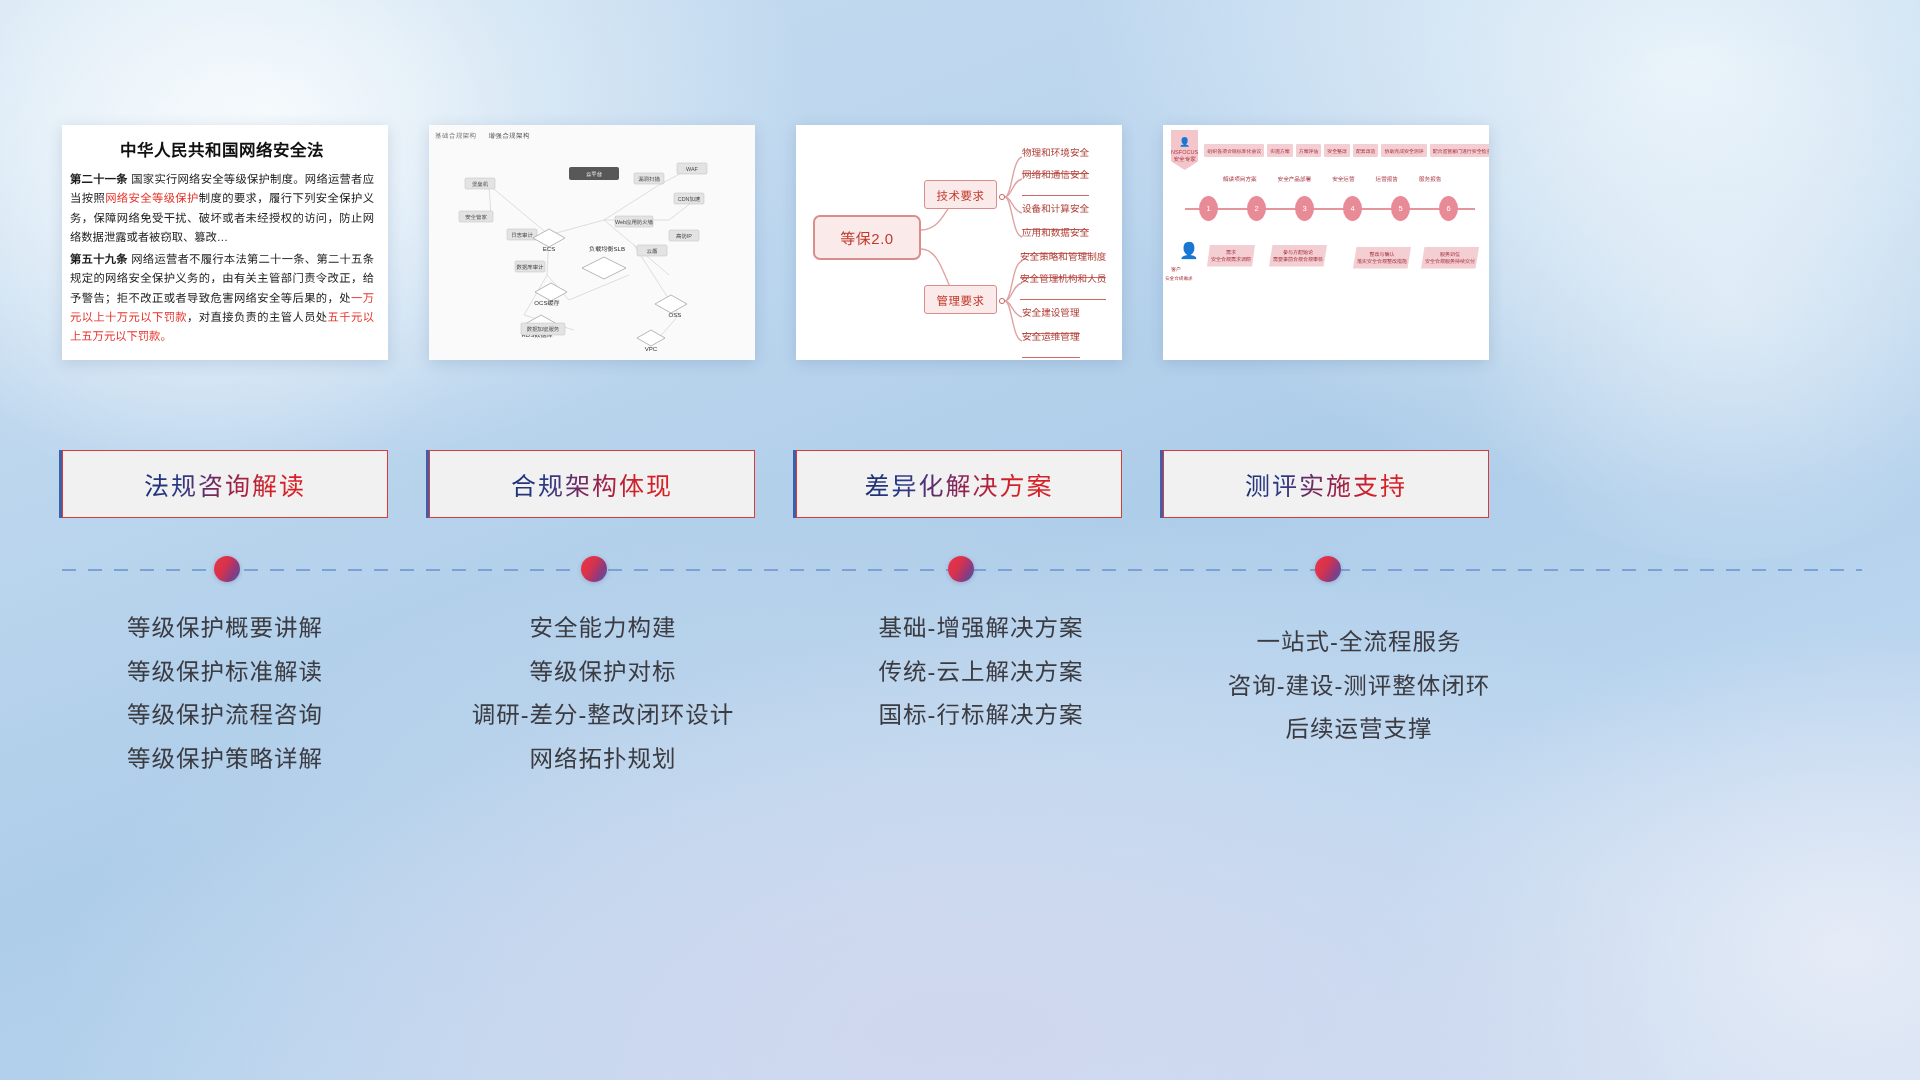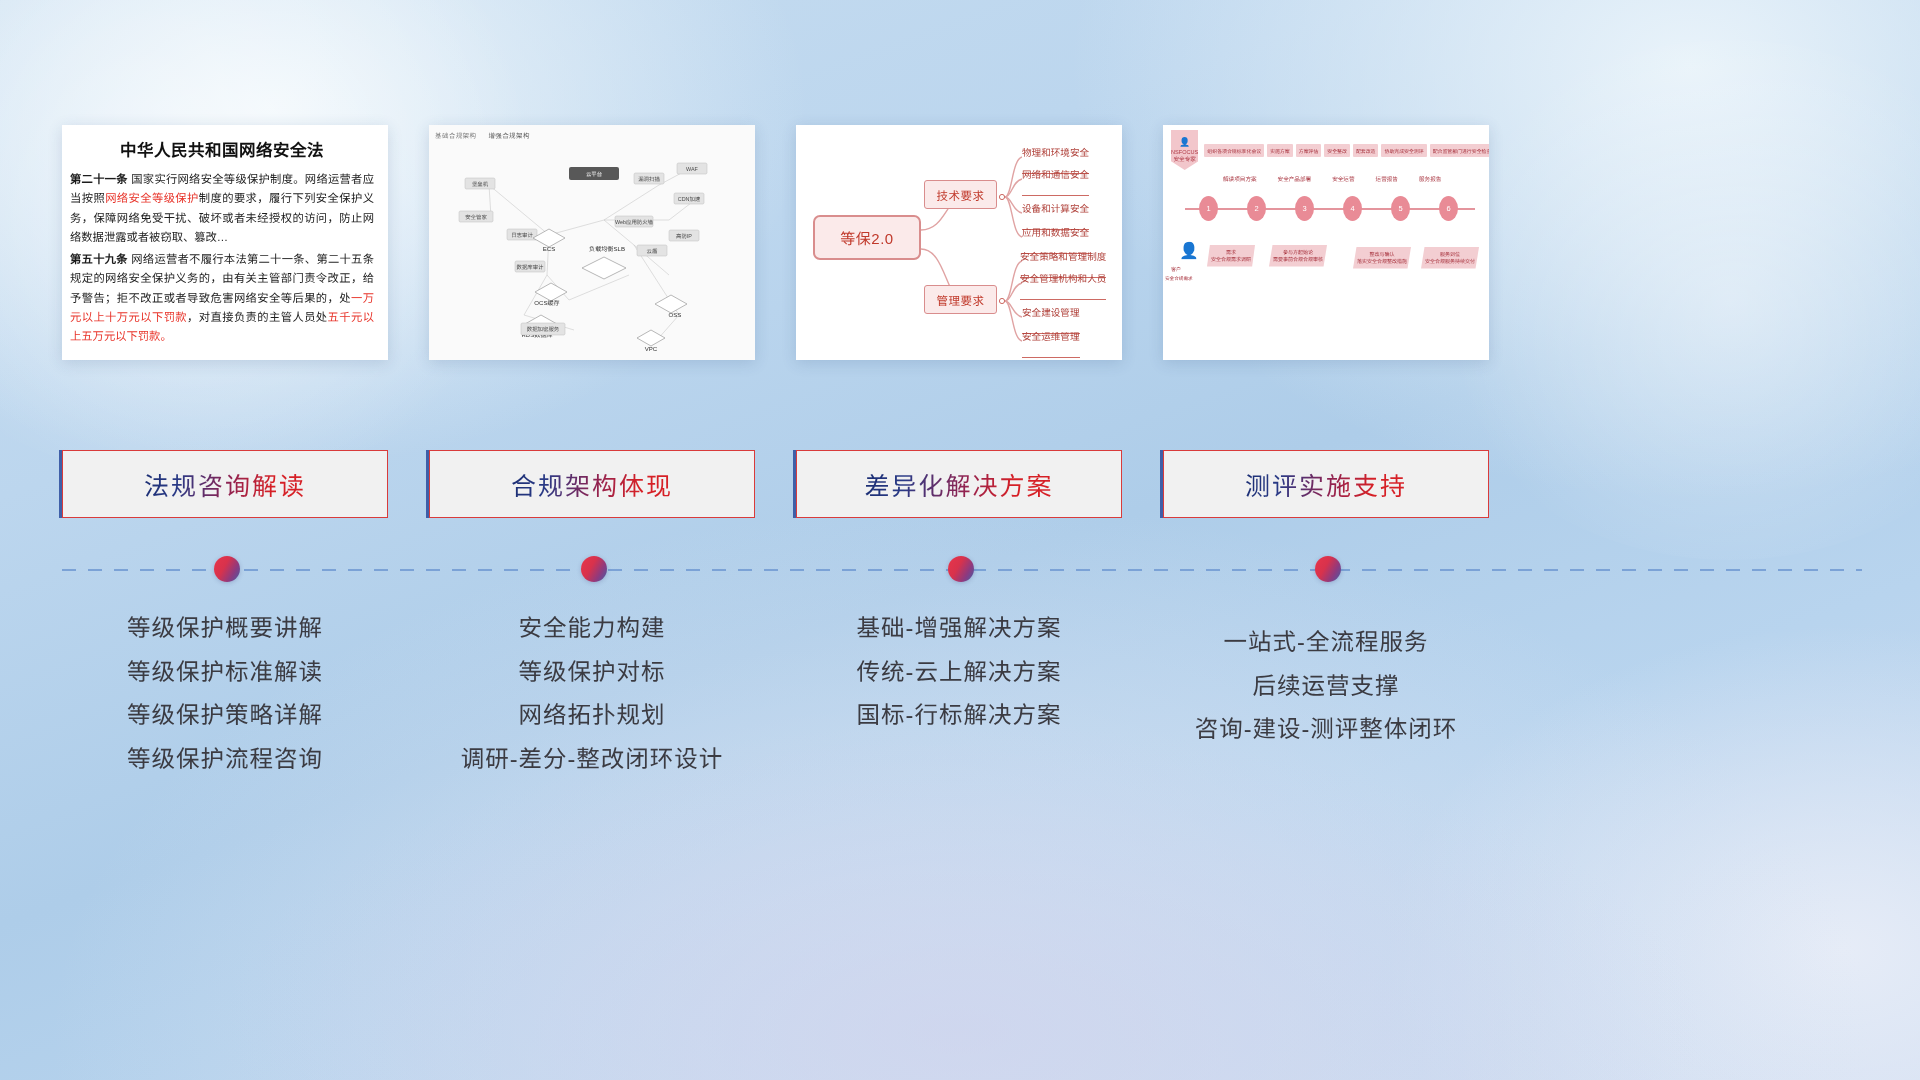--- a/index.html
+++ b/index.html
@@ -151,21 +151,21 @@
   }
   .tl-dot {
     position: absolute; top: -12px; width: 26px; height: 26px; border-radius: 50%;
     background: linear-gradient(120deg, #e8354a 0%, #d8324c 40%, #8c3a80 72%, #3f5fa8 100%);
     box-shadow: 0 1px 4px rgba(60,60,120,.25);
   }
 
   
   .lists-row {
     position: absolute; left: 62px; top: 608px; width: 1800px;
-    display: flex; gap: 41px;
+    display: flex; gap: 52px;
   }
   .list-col { flex: 0 0 326px; text-align: center; }
   .list-item {
     font-size: 23.5px; color: #3b3b42; line-height: 1; padding: 9px 0 11px;
     letter-spacing: 1px; white-space: nowrap;
   }
 </style>
 </head>
 <body>
 
@@ -365,34 +365,34 @@
     <div class="tl-dot" style="left:152px;"></div>
     <div class="tl-dot" style="left:519px;"></div>
     <div class="tl-dot" style="left:886px;"></div>
     <div class="tl-dot" style="left:1253px;"></div>
   </div>
 
   <div class="lists-row">
     <div class="list-col">
       <div class="list-item">等级保护概要讲解</div>
       <div class="list-item">等级保护标准解读</div>
+      <div class="list-item">等级保护流程咨询</div>
       <div class="list-item">等级保护策略详解</div>
-      <div class="list-item">等级保护流程咨询</div>
     </div>
     <div class="list-col">
       <div class="list-item">安全能力构建</div>
       <div class="list-item">等级保护对标</div>
+      <div class="list-item">调研-差分-整改闭环设计</div>
       <div class="list-item">网络拓扑规划</div>
-      <div class="list-item">调研-差分-整改闭环设计</div>
     </div>
     <div class="list-col">
       <div class="list-item">基础-增强解决方案</div>
       <div class="list-item">传统-云上解决方案</div>
       <div class="list-item">国标-行标解决方案</div>
     </div>
     <div class="list-col" style="padding-top:14px;">
       <div class="list-item">一站式-全流程服务</div>
+      <div class="list-item">咨询-建设-测评整体闭环</div>
       <div class="list-item">后续运营支撑</div>
-      <div class="list-item">咨询-建设-测评整体闭环</div>
     </div>
   </div>
 
 </div>
 
 </body></html>

